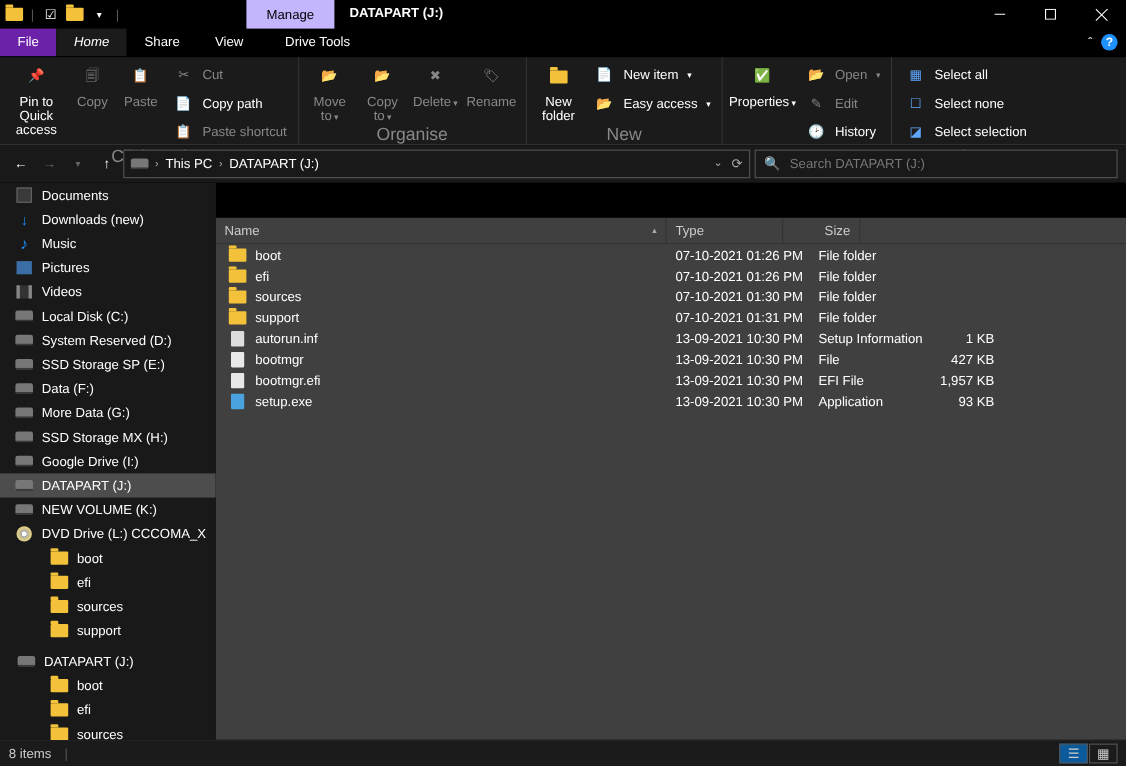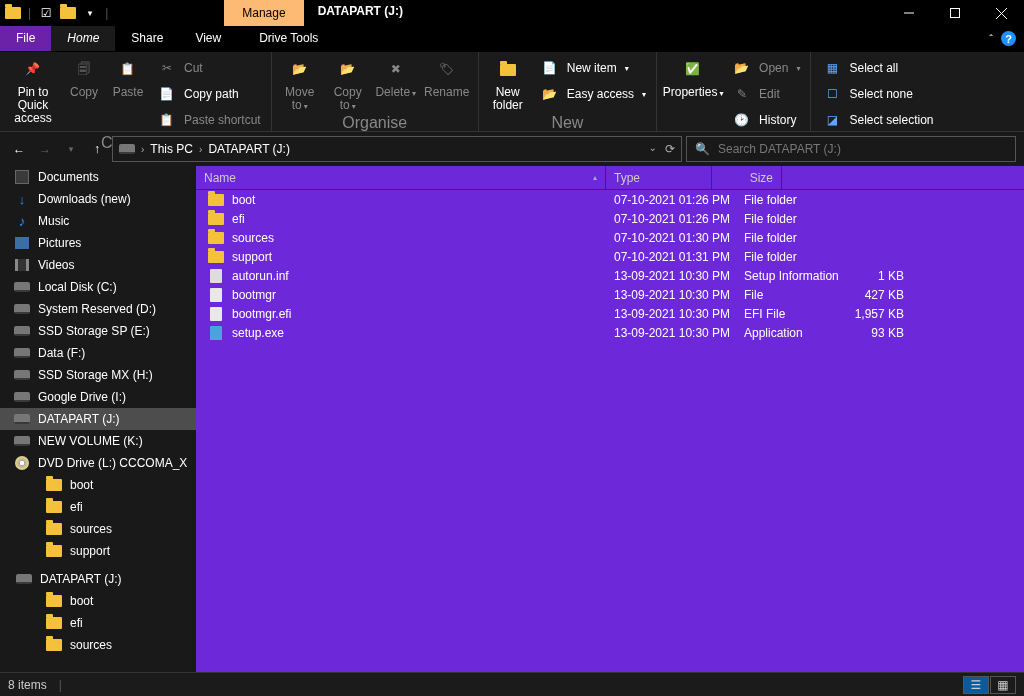--- a/index.html
+++ b/index.html
@@ -3,21 +3,21 @@
 <meta charset="utf-8">
 <style>
   * { box-sizing: border-box; margin: 0; padding: 0; font-family: "Segoe UI", Tahoma, sans-serif; font-size: 12px; }
   body { background: #000; color: #fff; width: 1024px; height: 696px; overflow: hidden; }
   
   
   .titlebar { height: 26px; background: #000; display: flex; align-items: stretch; }
   .qa-toolbar { display:flex; align-items:center; gap:4px; padding:0 4px; }
   .qa-btn { width:18px; height:18px; display:inline-flex; align-items:center; justify-content:center; color:#fff; }
   .qa-sep { color:#555; margin:0 2px; }
-  .manage-tab { margin-left: 110px; background: #fdba74; color:#000; padding: 3px 18px; display:flex; align-items:center; font-size:12px; }
+  .manage-tab { margin-left: 110px; background: #c4b5fd; color:#000; padding: 3px 18px; display:flex; align-items:center; font-size:12px; }
   .title-txt { color:#fff; padding: 4px 14px; font-weight:600; }
   .win-ctrls { margin-left:auto; display:flex; }
   .win-btn { width:46px; display:flex; align-items:center; justify-content:center; color:#fff; }
   
   
   .tabs { height:26px; background:#000; display:flex; align-items:stretch; border-bottom:1px solid #000; }
   .tab { padding:5px 16px; color:#fff; }
   .tab.file { background:#6b21a8; }
   .tab.active { background:#1b1b1b;font-style:italic; }
   .tabs .right { margin-left:auto; display:flex; align-items:center; gap:8px; padding-right:8px; }
@@ -50,21 +50,21 @@
   
   .body { display:flex; height: calc(696px - 26px - 26px - 80px - 34px - 24px); }
   .nav { width:196px; background:#191919; overflow-y:auto; position:relative;}
   .nav::-webkit-scrollbar{width:14px;} .nav::-webkit-scrollbar-thumb{background:#3a3a3a;} .nav::-webkit-scrollbar-track{background:#191919;}
   .nav-item { display:flex; align-items:center; gap:8px; padding:3px 4px 3px 14px; color:#fff; white-space:nowrap; overflow:hidden;}
   .nav-item.leaf { padding-left:46px; }
   .nav-item.sel { background:#4d4d4d; }
   .nav-sep { height:6px; }
   .fi { width:16px; height:16px; display:inline-flex; align-items:center; justify-content:center; flex-shrink:0;}
   
-  .main { flex:1; background:#6d28d9; display:flex; flex-direction:column; }
+  .main { flex:1; background:#404040; display:flex; flex-direction:column;margin-top:32px; }
   .cols { display:flex; border-bottom:1px solid #333; height:24px; color:#ccc;}
   .col { padding:4px 8px; border-right:1px solid #333; display:flex; align-items:center; gap:6px;}
   .col.name{flex:0 0 410px;} .col.date{flex:0 0 130px;} .col.type{flex:0 0 106px;} .col.size{flex:0 0 70px; justify-content:flex-end;}
   .sort-ind { font-size:8px; color:#aaa;}
   .files { flex:1; overflow:auto; }
   .row { display:flex; align-items:center; height:19px; color:#fff; }
   .cell { padding:1px 8px; overflow:hidden; white-space:nowrap; }
   .cell.name{flex:0 0 410px; display:flex; align-items:center; gap:8px; padding-left:12px;}
   .cell.date{flex:0 0 130px;} .cell.type{flex:0 0 106px;} .cell.size{flex:0 0 70px; text-align:right;}
   
@@ -339,20 +339,26 @@
       <div class="nav-item">
         <span class="fi">
           <span class="drive-ico"></span>
         </span>
         <span>Data (F:)</span>
       </div>
       <div class="nav-item">
         <span class="fi">
           <span class="drive-ico"></span>
         </span>
+        <span>More Data (G:)</span>
+      </div>
+      <div class="nav-item">
+        <span class="fi">
+          <span class="drive-ico"></span>
+        </span>
         <span>SSD Storage MX (H:)</span>
       </div>
       <div class="nav-item">
         <span class="fi">
           <span class="drive-ico"></span>
         </span>
         <span>Google Drive (I:)</span>
       </div>
       <div class="nav-item sel">
         <span class="fi">

